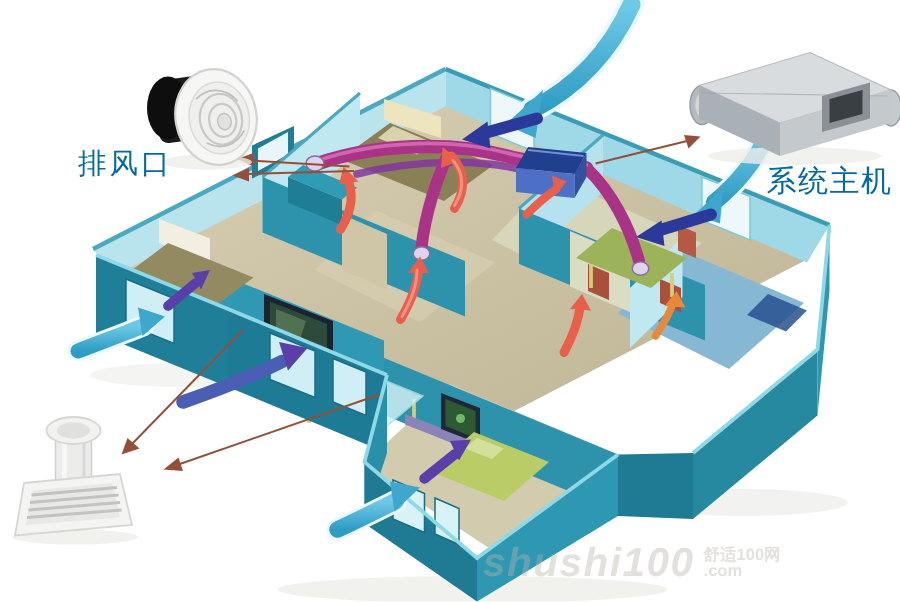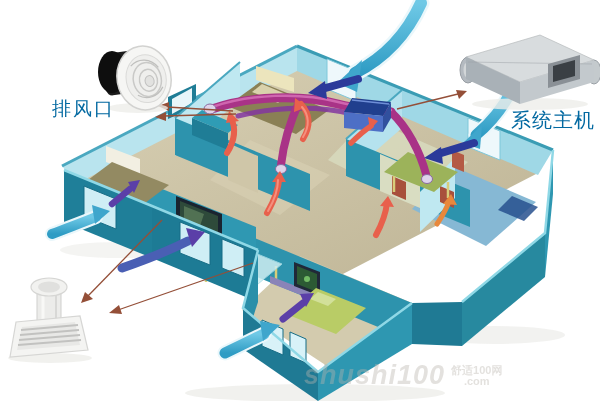--- a/index.html
+++ b/index.html
@@ -9,25 +9,25 @@
   }
   #stage svg{position:absolute;left:0;top:0;}
   .callout-label{
     position:absolute;color:#0369a1;font-weight:400;white-space:nowrap;
     font-family:"Liberation Sans","DejaVu Sans",sans-serif;
   }
   #label-exhaust{left:52px;top:96px;font-size:19px;letter-spacing:2px;}
   #label-unit{left:511px;top:107px;font-size:20px;letter-spacing:1px;}
   #label-intake{left:45px;top:354px;font-size:18px;letter-spacing:1px;}
   #watermark{
-    position:absolute;left:304px;top:360px;display:flex;align-items:center;gap:6px;
+    position:absolute;left:322px;top:360px;display:flex;align-items:center;gap:6px;
     color:rgba(185,180,172,0.40);user-select:none;
   }
   #watermark .wm-main{font-size:27px;font-weight:700;font-style:italic;letter-spacing:1px;}
-  #watermark .wm-side{display:flex;flex-direction:column;line-height:11px;font-size:11px;font-weight:700;align-items:center;}
+  #watermark .wm-side{display:flex;flex-direction:column;line-height:11px;font-size:11px;font-weight:700;}
 </style>
 </head>
 <body>
 
 <div id="stage">
 
 <svg width="600" height="401" viewBox="0 0 600 401">
   <defs>
     <linearGradient id="floorGrad" x1="0" y1="0" x2="1" y2="1">
       <stop offset="0" stop-color="#d8d0b4"></stop>

